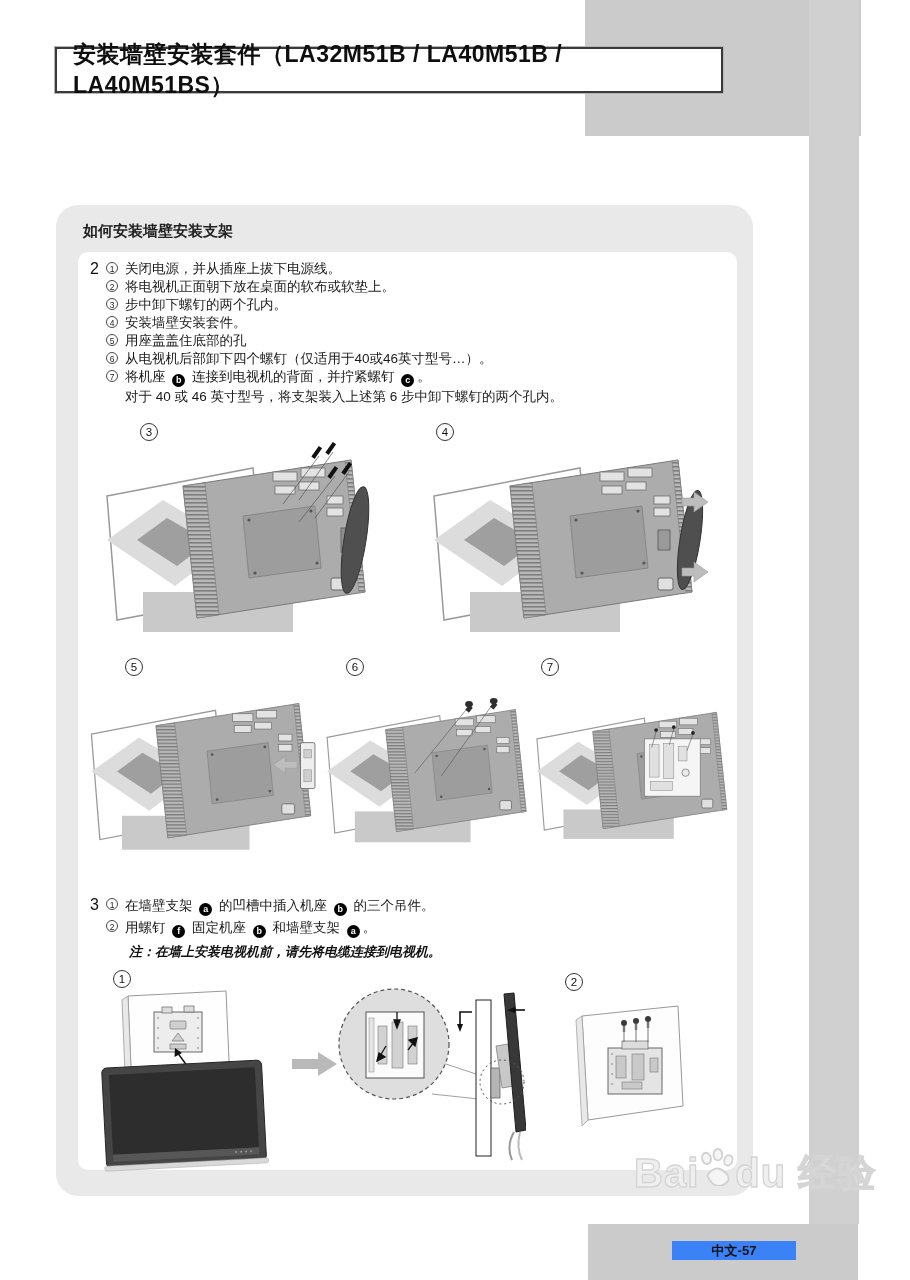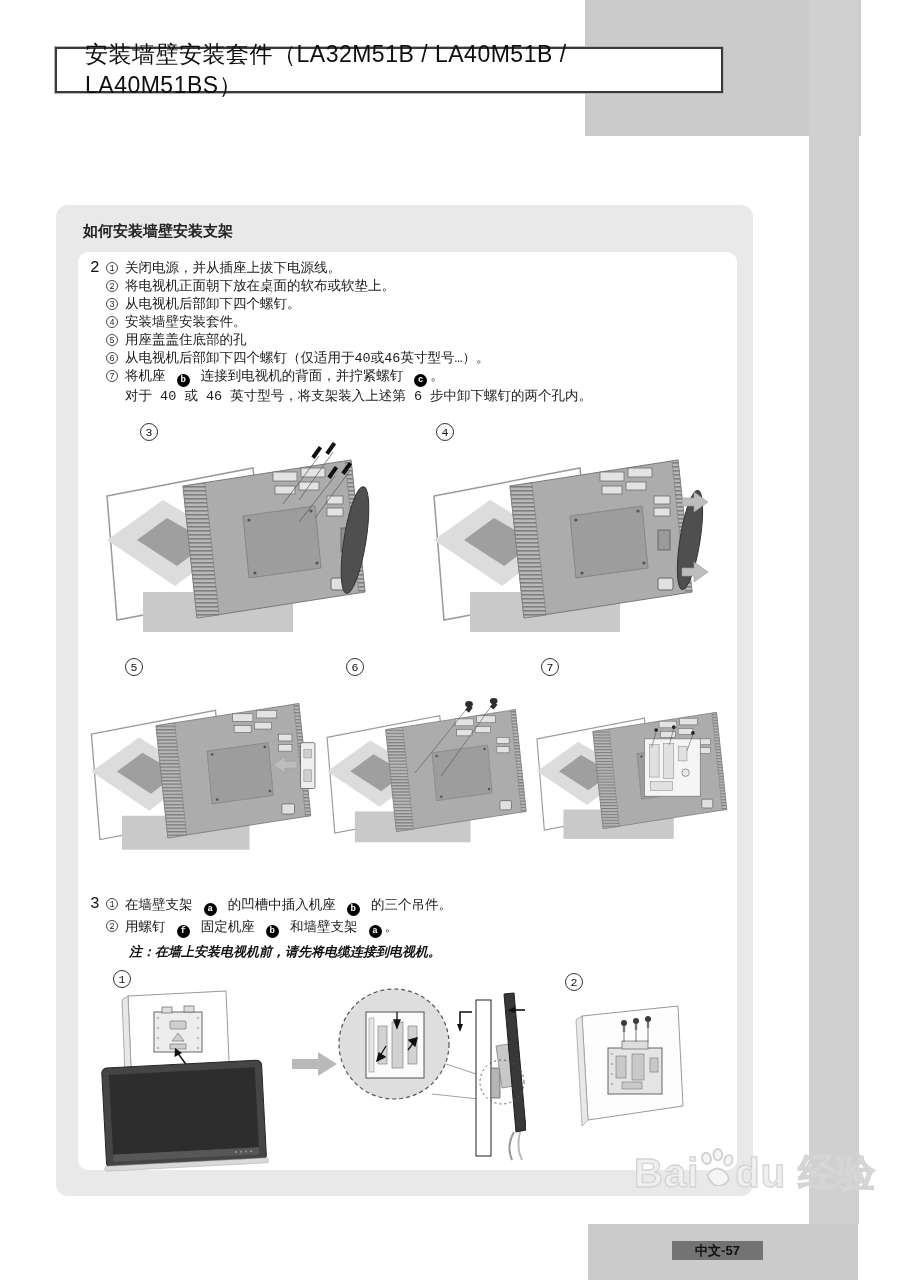--- a/index.html
+++ b/index.html
@@ -11,24 +11,24 @@
   .gray-top{position:absolute;left:585px;top:0;width:276px;height:136px;background:#cbcbcb;}
   .gray-strip{position:absolute;left:809px;top:0;width:50px;height:1224px;background:#d0d0d0;}
   .gray-bottom{position:absolute;left:588px;top:1224px;width:270px;height:56px;background:#cbcbcb;}
 
   
   .title-box{
     position:absolute;left:55px;top:47px;width:668px;height:46px;background:#fff;
     border:2px solid #3a3a3a;box-shadow:0 0 0 1px #b5b5b5;box-sizing:border-box;
     display:flex;align-items:center;padding-left:12px;z-index:2;
   }
-  .title-box h1{margin:16px;font-size:23px;font-weight:normal;color:#0e0e0e;letter-spacing:0.5px;}
-
-  
-  .main-panel{position:absolute;left:56px;top:205px;width:697px;height:991px;background:#e9e9e9;border-radius:12px;z-index:1;font-family:Liberation Mono, monospace;}
+  .title-box h1{margin:4px;font-size:23px;font-weight:bold;color:#0e0e0e;letter-spacing:0.5px;}
+
+  
+  .main-panel{position:absolute;left:56px;top:205px;width:697px;height:991px;background:#e9e9e9;border-radius:22px;z-index:1;}
   .section-title{position:absolute;left:27px;top:17px;font-size:15px;font-weight:bold;color:#222;}
   .inner-panel{position:absolute;left:22px;top:47px;width:659px;height:918px;background:#ffffff;border-radius:10px;}
 
   
   .steps{position:absolute;left:12px;font-size:13.5px;color:#1a1a1a;}
   #step2-list{top:8px;}
   #step3-list{top:644px;}
   .step-row{display:flex;align-items:flex-start;line-height:17.5px;margin-bottom:0.5px;}
   #step3-list .step-row{line-height:20px;margin-bottom:2px;}
   .bignum{width:16px;flex:none;font-size:16px;line-height:17px;color:#111;text-align:left;}
@@ -48,21 +48,21 @@
   
   .figlabel{
     position:absolute;width:18px;height:18px;border:1.2px solid #333;border-radius:50%;background:#fff;
     font-size:11.5px;line-height:17px;text-align:center;color:#111;box-sizing:border-box;z-index:3;
   }
   .fig{position:absolute;}
   .fig svg{display:block;width:100%;height:100%;}
 
   
   .footer-label{
-    position:absolute;left:672px;top:1241px;width:91px;height:19px;background:#737373;z-index:5;
+    position:absolute;left:672px;top:1241px;width:124px;height:19px;background:#3b82f6;z-index:5;
     font-size:13px;font-weight:bold;color:#111;text-align:center;line-height:19px;
   }
   .watermark{position:absolute;left:634px;top:1148px;width:250px;z-index:4;user-select:none;}
   .wm-brand{display:flex;align-items:center;font-weight:bold;font-size:40px;color:#efefef;
     -webkit-text-stroke:1.3px #d4d4d4;letter-spacing:1px;}
   .wm-brand .cn{font-size:38px;margin-left:12px;}
   .wm-paw{width:38px;height:38px;margin:-14px 0 0 -2px;}
   .wm-domain{font-size:21px;font-weight:bold;color:#ececec;-webkit-text-stroke:1px #d8d8d8;margin-top:-2px;letter-spacing:1px;}
 </style>
 </head>
@@ -88,21 +88,21 @@
           <span class="step-text">关闭电源，并从插座上拔下电源线。</span>
         </div>
         <div class="step-row">
           <span class="bignum"></span>
           <span class="cnum">2</span>
           <span class="step-text">将电视机正面朝下放在桌面的软布或软垫上。</span>
         </div>
         <div class="step-row">
           <span class="bignum"></span>
           <span class="cnum">3</span>
-          <span class="step-text">从电视机后部卸下四个螺钉。</span>
+          <span class="step-text">步中卸下螺钉的两个孔内。</span>
         </div>
         <div class="step-row">
           <span class="bignum"></span>
           <span class="cnum">4</span>
           <span class="step-text">安装墙壁安装套件。</span>
         </div>
         <div class="step-row">
           <span class="bignum"></span>
           <span class="cnum">5</span>
           <span class="step-text">用座盖盖住底部的孔</span>

